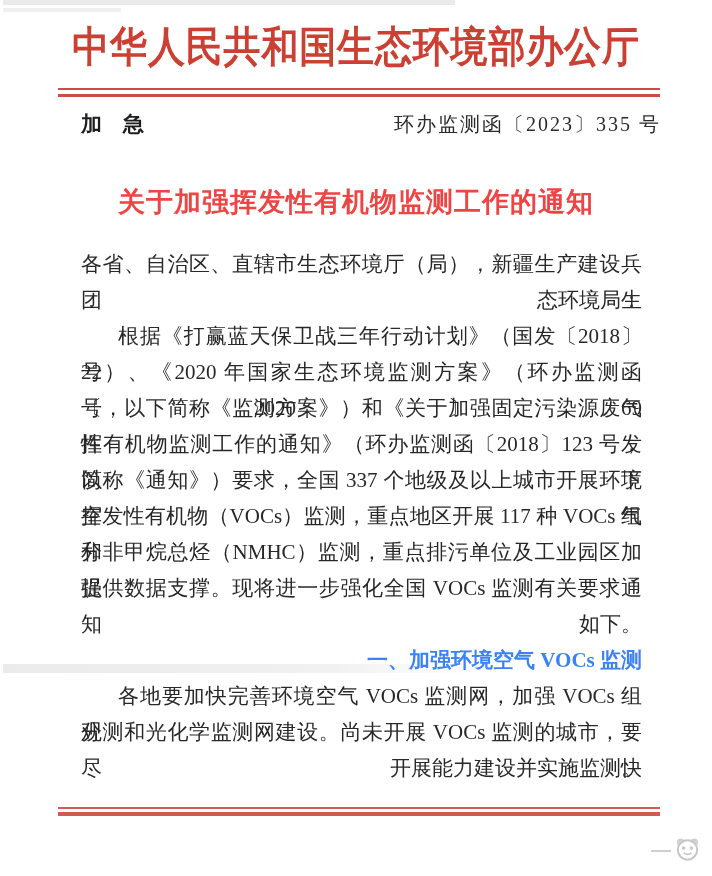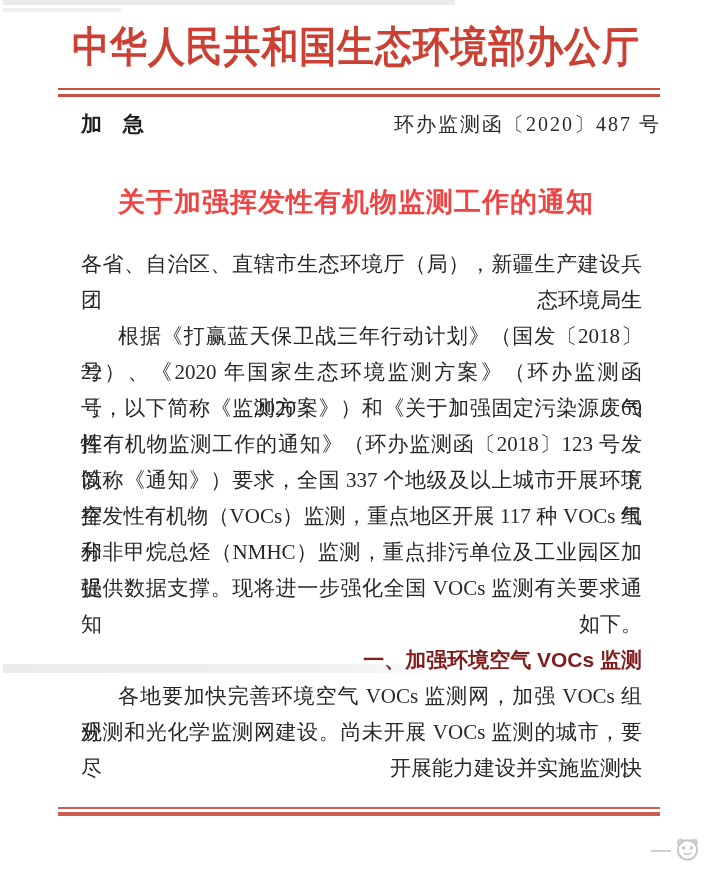--- a/index.html
+++ b/index.html
@@ -97,24 +97,24 @@
     text-align: right;
   }
   .ln.j {
     white-space: normal;
     text-align: justify;
     text-align-last: justify;
     text-justify: inter-character;
   }
   .ln.i { text-indent: 37px; }
   .ln.h {
-    font-family: Liberation Sans, sans-serif;
+    font-family: Liberation Serif, serif;
     font-weight: bold;
     text-indent: 34px;
-    color: #7f1d1d;
+    color: #3b82f6;
   }
 
   
   .watermark {
     position: absolute;
     top: 836px; right: 8px;
     display: flex;
     align-items: center;
     gap: 3px;
     color: #c6c6c6;
@@ -134,21 +134,21 @@
   <div class="artifact a1"></div>
   <div class="artifact a2"></div>
   <div class="artifact band"></div>
 
   <div class="org-title">中华人民共和国生态环境部办公厅</div>
 
   <div class="rule rule-top"></div>
 
   <div class="meta-row">
     <span class="urgency">加　急</span>
-    <span class="doc-number">环办监测函〔2020〕487 号</span>
+    <span class="doc-number">环办监测函〔2023〕335 号</span>
   </div>
 
   <div class="doc-title">关于加强挥发性有机物监测工作的通知</div>
 
   <div class="body-text">
     <div class="ln j">各省、自治区、直辖市生态环境厅（局），新疆生产建设兵团生</div>
     <div class="ln">态环境局：</div>
     <div class="ln j i">根据《打赢蓝天保卫战三年行动计划》（国发〔2018〕22</div>
     <div class="ln j">号）、《2020 年国家生态环境监测方案》（环办监测函〔2020〕69</div>
     <div class="ln j">号，以下简称《监测方案》）和《关于加强固定污染源废气挥发</div>

